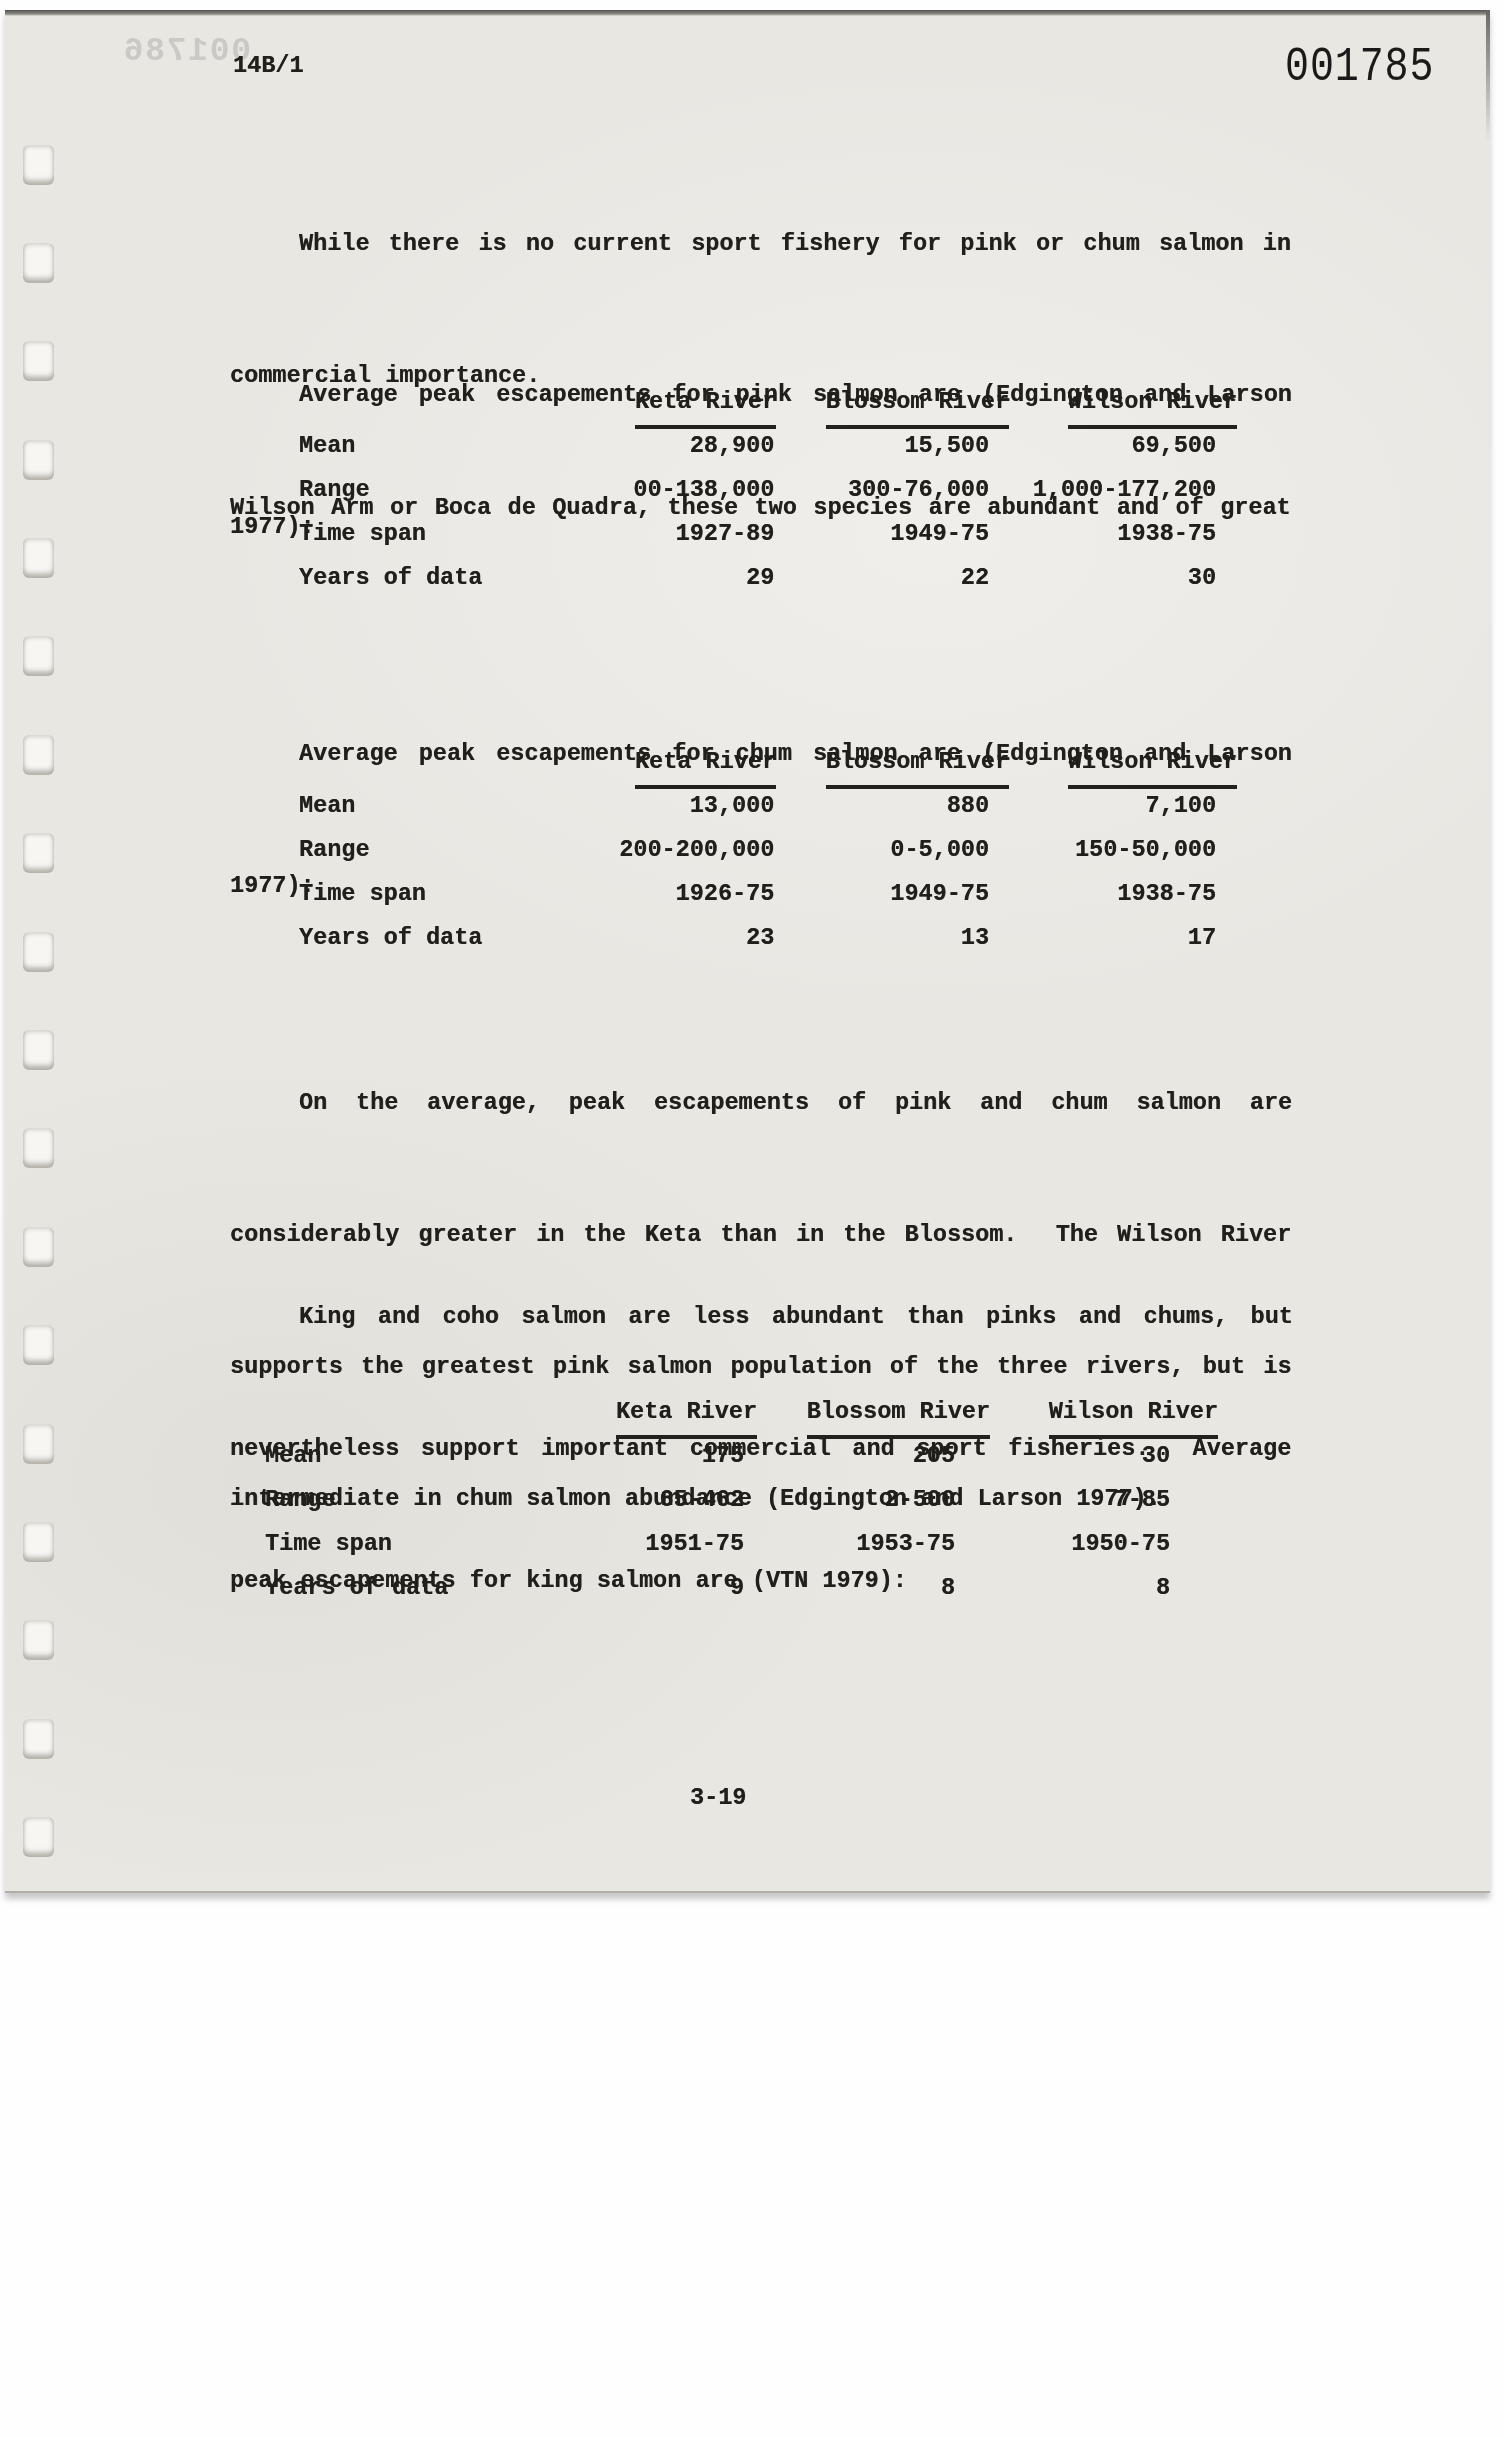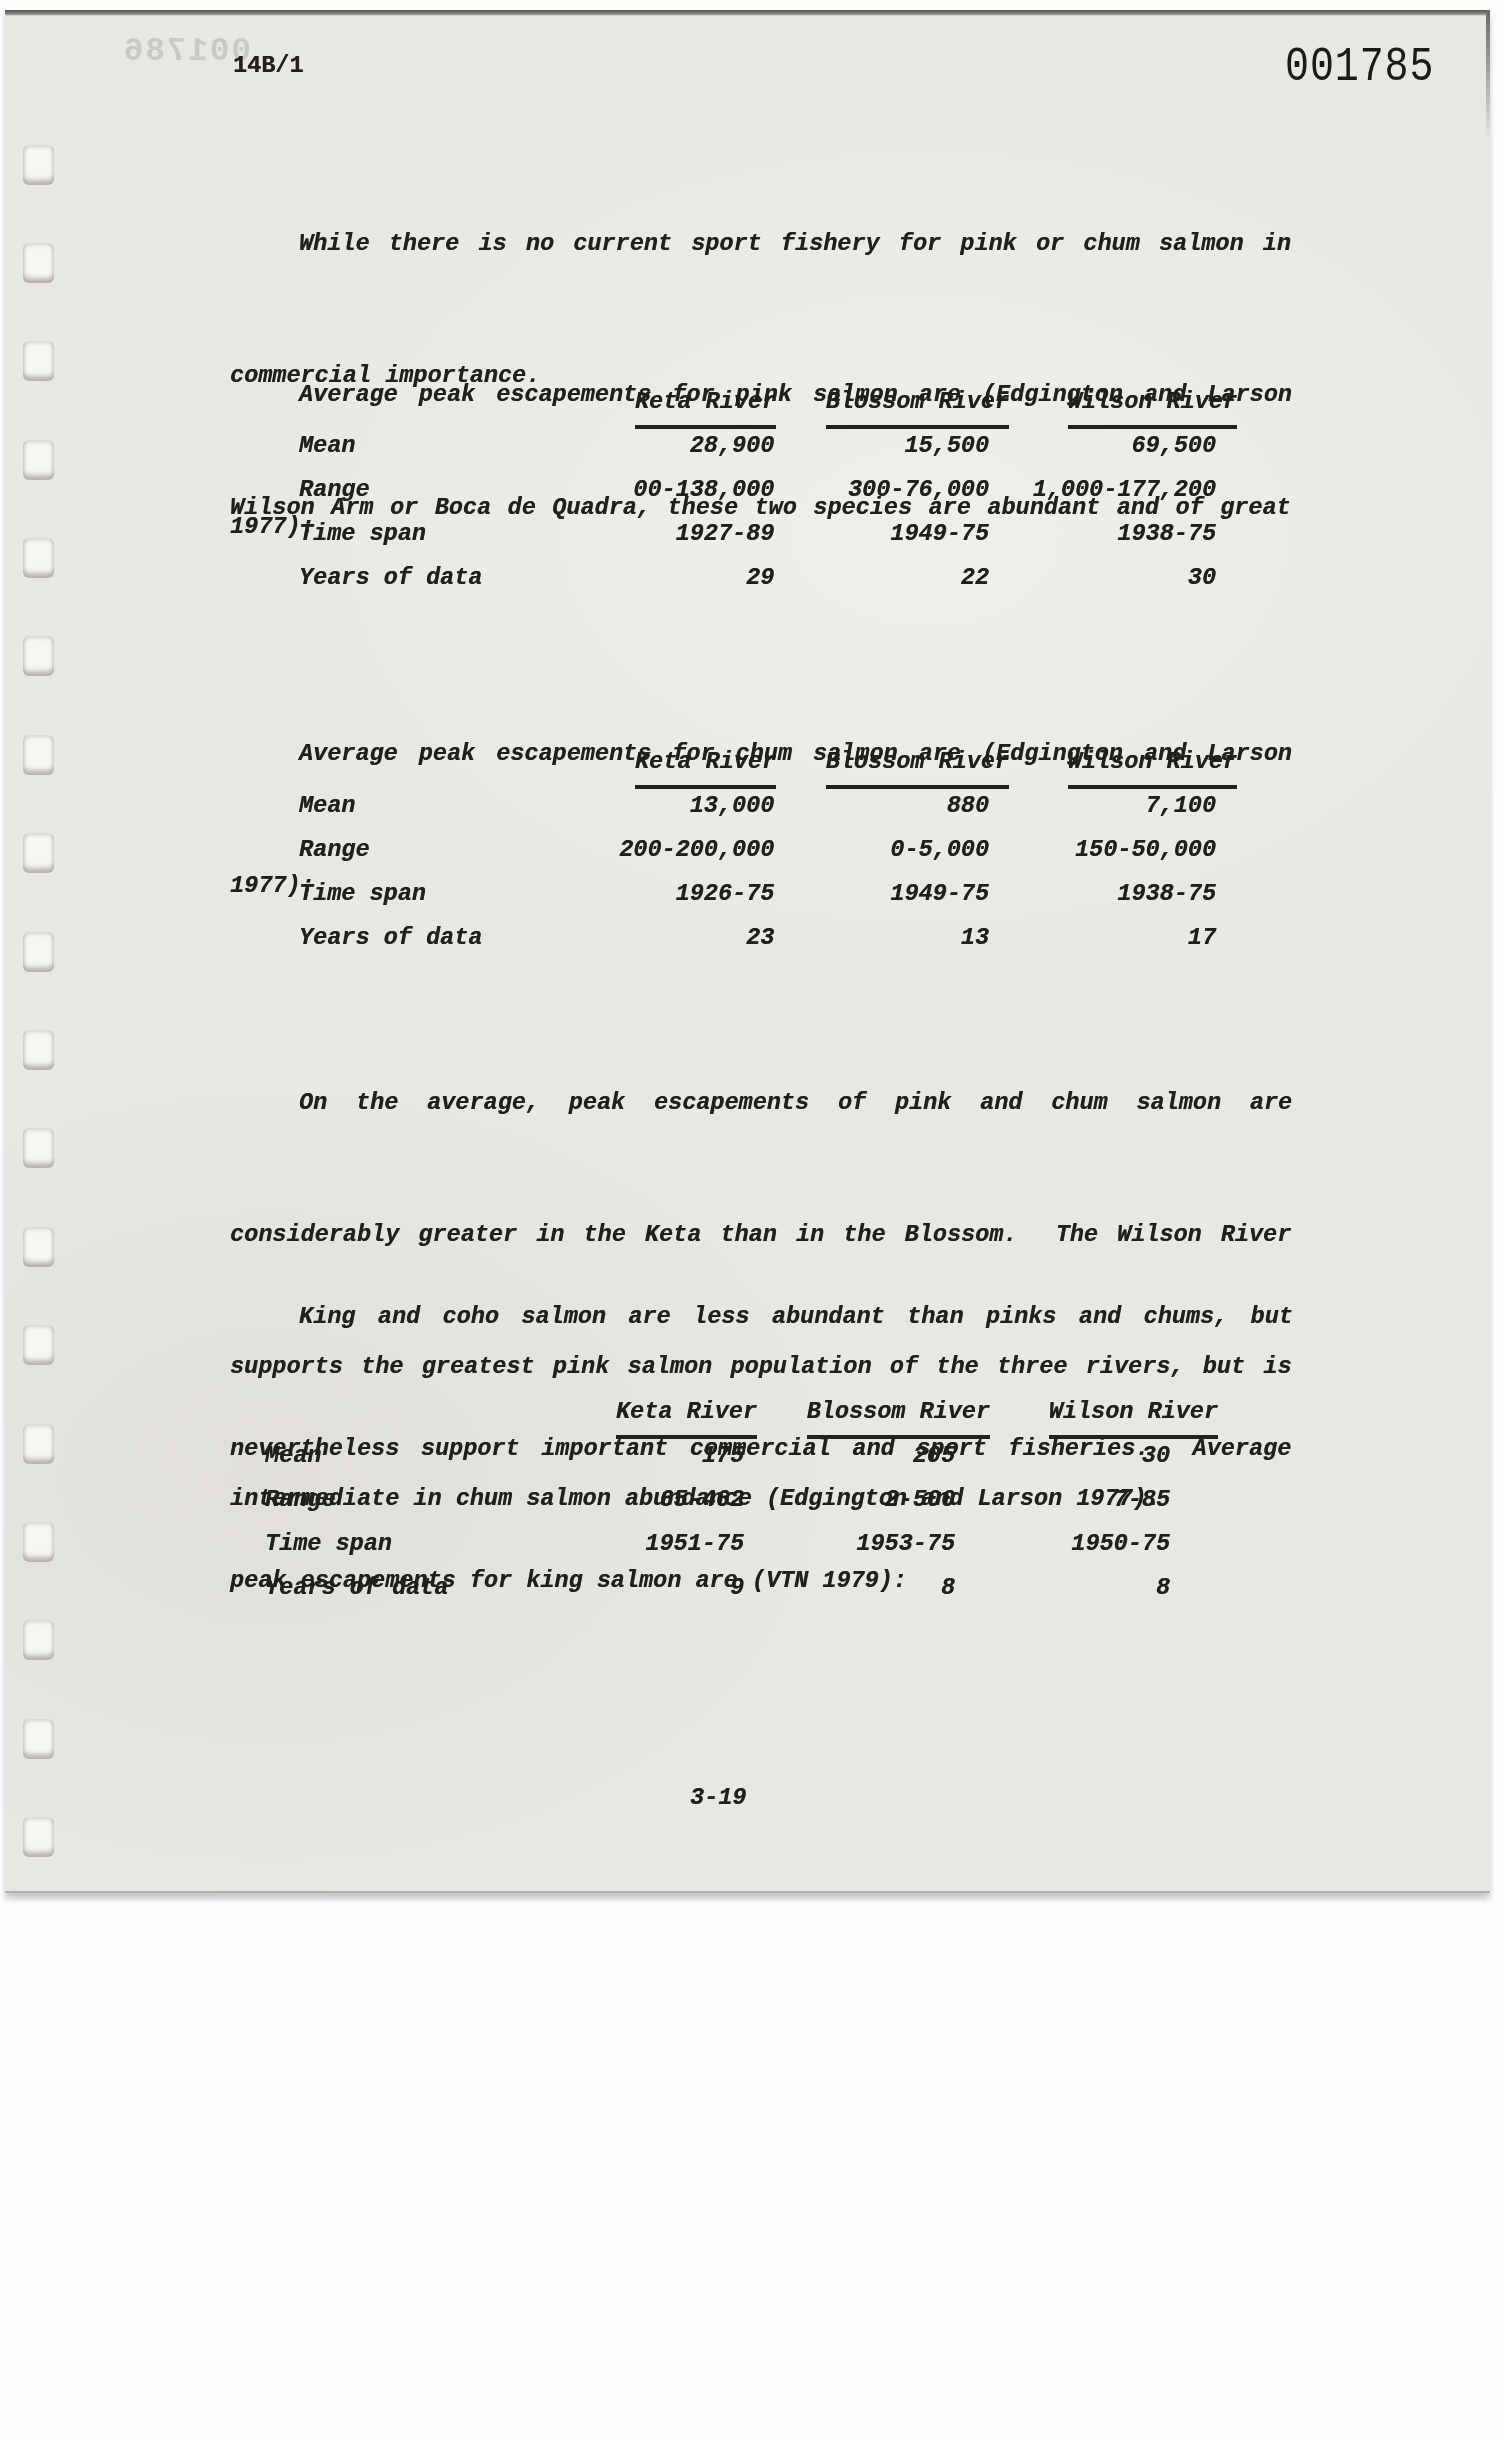--- a/index.html
+++ b/index.html
@@ -17,21 +17,21 @@
   .top-edge{position:absolute;left:0;top:0;width:100%;height:5.2px;
             background:linear-gradient(to bottom,#55534f,#8f8d87 70%,rgba(143,141,135,0));}
   .right-edge{position:absolute;right:0;top:0;width:4.4px;height:131px;
             background:linear-gradient(to bottom,#6b6965,rgba(107,105,101,0));}
   
   .hole{position:absolute;left:22.6px;width:31px;height:40px;border-radius:6.1px;
         background:#f7f6f3;
         box-shadow:inset 0 -4.4px 5.2px rgba(125,120,110,0.55), inset 0 2.6px 3.5px rgba(150,145,135,0.30);}
   
   .tw{color:#201f1c;font-weight:700;font-size:23.5px;line-height:44px;
-      text-shadow:0.3px 0.3px 0.4px rgba(32,30,27,0.75);white-space:pre;font-style:italic;}
+      text-shadow:0.3px 0.3px 0.4px rgba(32,30,27,0.75);white-space:pre;}
   .para{position:absolute;left:230px;width:1069px;}
   .line{display:block;}
   .indent{padding-left:69px;}
   .doc-code{position:absolute;left:233px;top:52px;font-size:23.5px;font-weight:700;color:#222019;
             text-shadow:0.3px 0.3px 0.4px rgba(32,30,27,0.75);}
   .stamp{position:absolute;left:1285px;top:40px;font-size:40px;font-weight:400;color:#1b1a18;
          letter-spacing:0.9px;transform:scaleY(1.22);transform-origin:top left;}
   .ghost{position:absolute;left:122px;top:33px;font-size:33px;font-weight:700;color:#9a9a98;
          opacity:0.38;transform:scaleX(-1);transform-origin:center;letter-spacing:1.7px;
          filter:blur(0.5px);}

